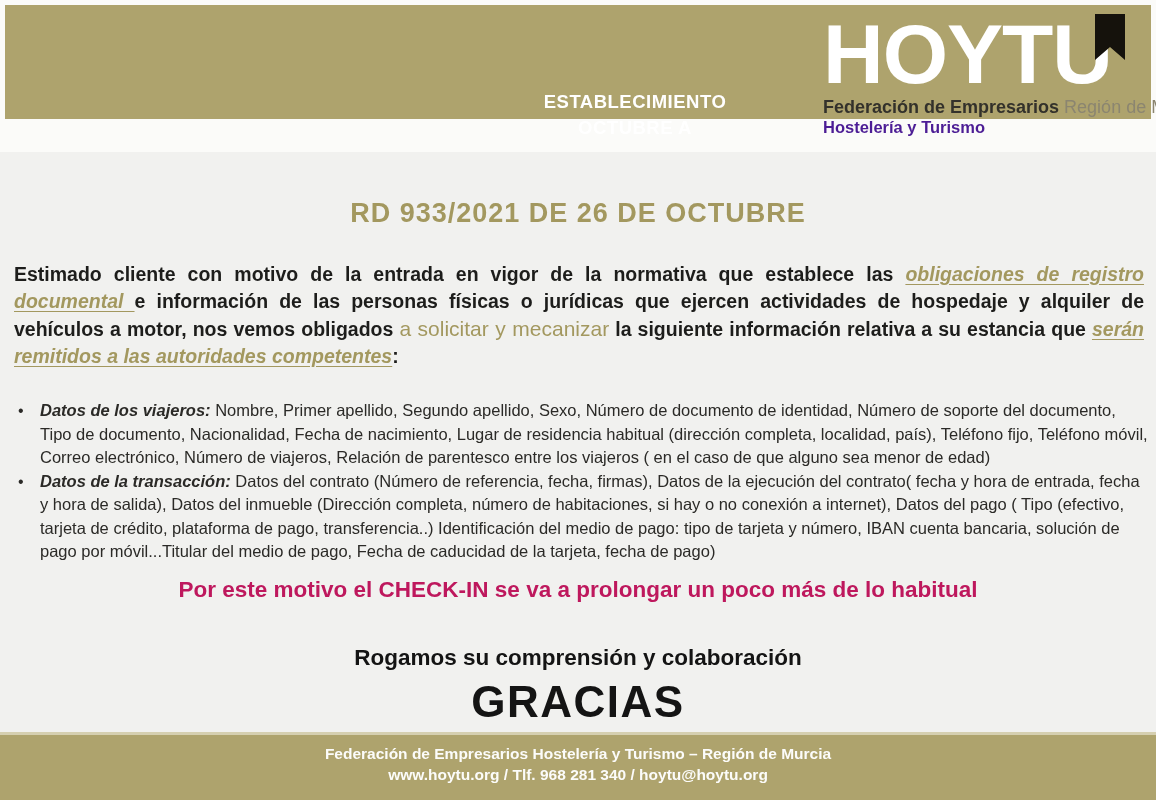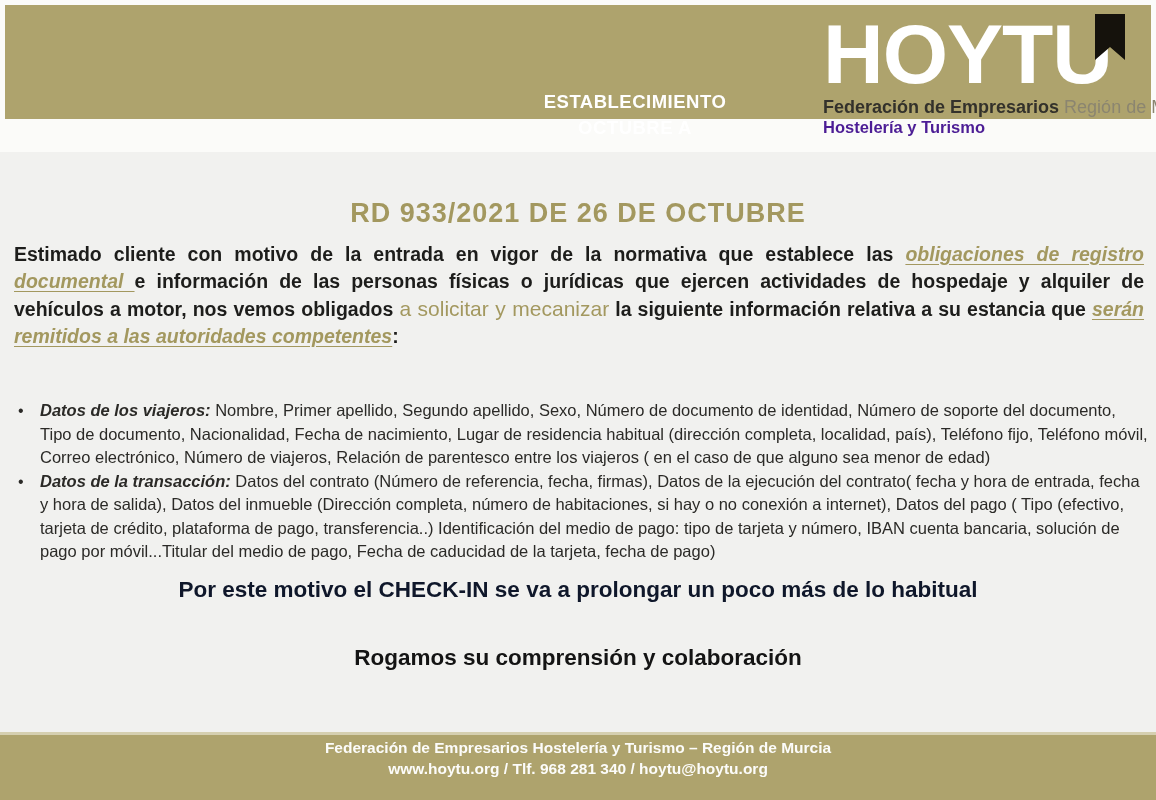--- a/index.html
+++ b/index.html
@@ -54,21 +54,21 @@
   }
   
   .doc-title {
     position:absolute; top:189px; left:0; right:0;
     text-align:center;
     color:#a3985f; font-weight:800;
     font-size:27px; letter-spacing:1px;margin-top:9px;
   }
   
   .intro {
-    position:absolute; top:241px; left:14px; right:12px;
+    position:absolute; top:261px; left:14px; right:12px;
     font-size:19.5px; line-height:27px;
     font-weight:bold; color:#1d1d1b;
     text-align:justify;
   }
   .gold-ital {
     color:#a3985f; font-style:italic;
     text-decoration:underline;
     text-underline-offset:3px;
   }
   .gold-plain {
@@ -85,41 +85,41 @@
   .bullets li::before {
     content:"\2022";
     position:absolute; left:4px; top:0;
     font-size:16px; color:#2b2a27;
   }
   .bullet-lead { font-weight:bold; font-style:italic; }
   
   .checkin {
     position:absolute; top:577px; left:0; right:0;
     text-align:center;
-    color:#0f172a; font-weight:bold; font-size:22.5px;
+    color:#be185d; font-weight:bold; font-size:22.5px;
   }
   .rogamos {
     position:absolute; top:627px; left:0; right:0;
     text-align:center;
     color:#141414; font-weight:bold; font-size:22.5px;margin-top:18px;
   }
   .gracias {
     position:absolute; top:677px; left:0; right:0;
     text-align:center;
     color:#141414; font-weight:800; font-size:44px; letter-spacing:1.5px;
   }
   
   .footer {
     position:absolute; bottom:0; left:0; right:0; height:68px;
     background:#aea36d;
     border-top:3px solid #d5cfb0;
     text-align:center;
     color:#fcfcfa; font-weight:bold;
     font-size:15.5px; line-height:21px;
-    padding-top:2px;
+    padding-top:8px;
   }
 </style>
 </head>
 <body>
 
 <div class="page">
 
   <div class="header-frame"></div>
 
   <div class="topbar">
@@ -148,19 +148,20 @@
 
   <p class="intro"><span>Estimado cliente con motivo de la entrada en vigor de la normativa que establece las </span><span class="gold-ital">obligaciones de registro documental </span><span>e información de las personas físicas o jurídicas que ejercen actividades de hospedaje y alquiler de vehículos a motor,  nos vemos obligados </span><span class="gold-plain">a solicitar y mecanizar</span><span> la siguiente información relativa a su estancia que </span><span class="gold-ital">serán remitidos a las autoridades competentes</span><span>:</span></p>
 
   <ul class="bullets">
     <li><span class="bullet-lead">Datos de los viajeros:</span><span> Nombre, Primer apellido, Segundo apellido, Sexo, Número de documento de identidad, Número de soporte del documento, Tipo de documento, Nacionalidad, Fecha de nacimiento, Lugar de residencia habitual (dirección completa, localidad, país), Teléfono fijo, Teléfono móvil, Correo electrónico, Número de viajeros, Relación de parentesco entre los viajeros ( en el caso de que alguno sea menor de edad)</span></li>
     <li><span class="bullet-lead">Datos de la transacción:</span><span> Datos del contrato (Número de referencia, fecha, firmas), Datos de la ejecución del contrato( fecha y hora de entrada, fecha y hora de salida), Datos del inmueble (Dirección completa, número de habitaciones, si hay o no conexión a internet), Datos del pago ( Tipo (efectivo, tarjeta de crédito, plataforma de pago, transferencia..) Identificación del medio de pago: tipo de tarjeta y número, IBAN cuenta bancaria, solución de pago por móvil...Titular del medio de pago, Fecha de caducidad de la tarjeta, fecha de pago)</span></li>
   </ul>
 
   <div class="checkin">Por este motivo el CHECK-IN se va a prolongar un poco más de lo habitual</div>
   <div class="rogamos">Rogamos su comprensión y colaboración</div>
+  <div class="gracias">GRACIAS</div>
 
   <div class="footer">
     <div>Federación de Empresarios Hostelería y Turismo – Región de Murcia</div>
     <div>www.hoytu.org /  Tlf. 968 281 340 / hoytu@hoytu.org</div>
   </div>
 
 </div>
 
 </body></html>

